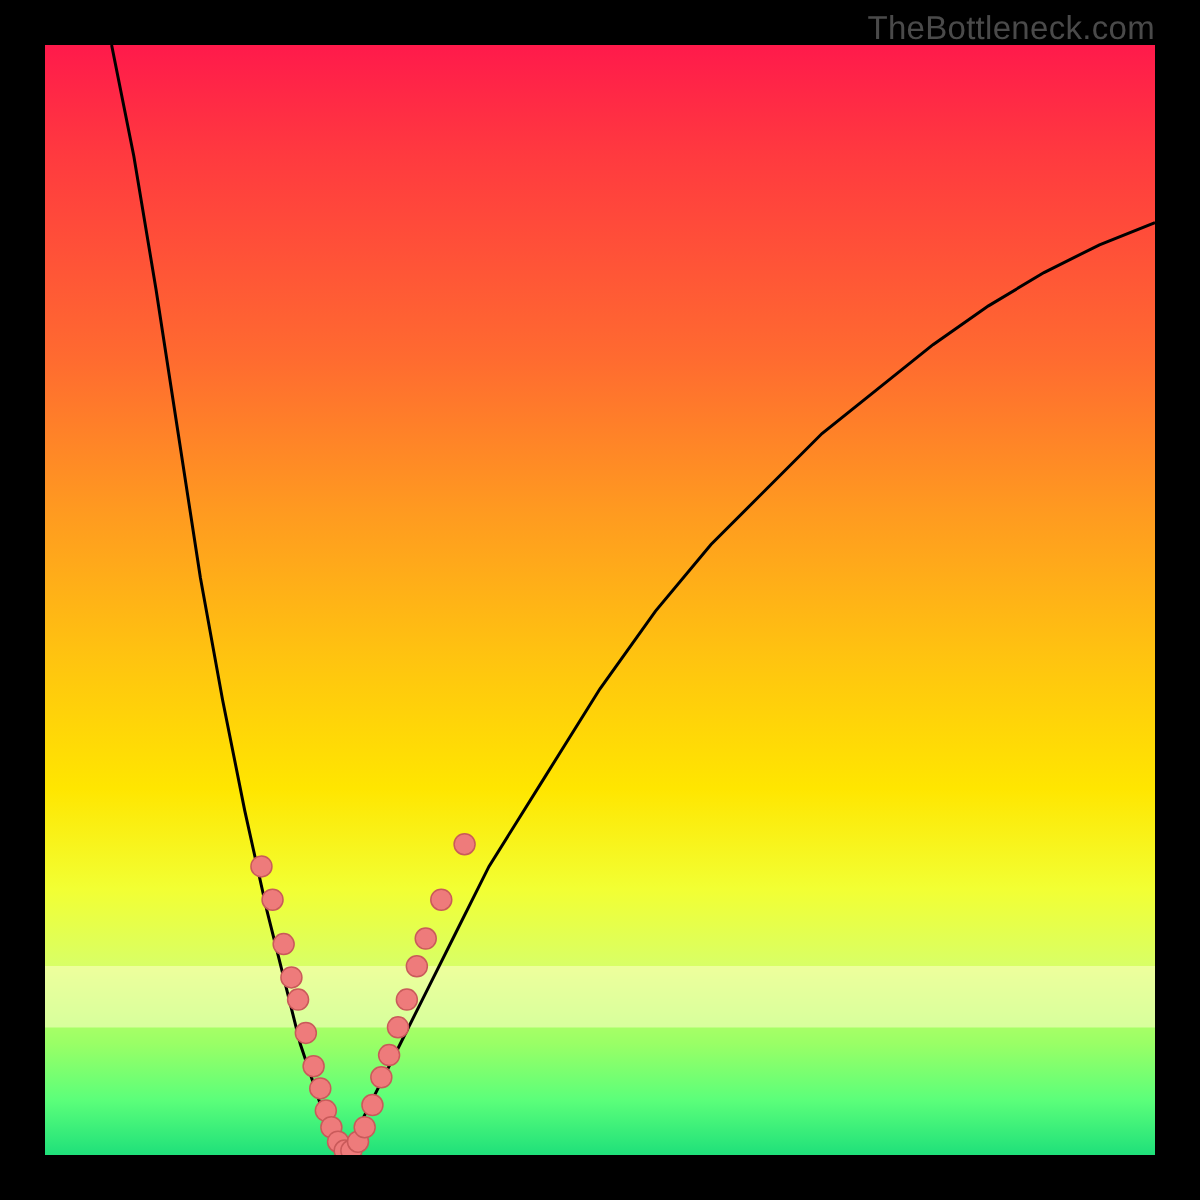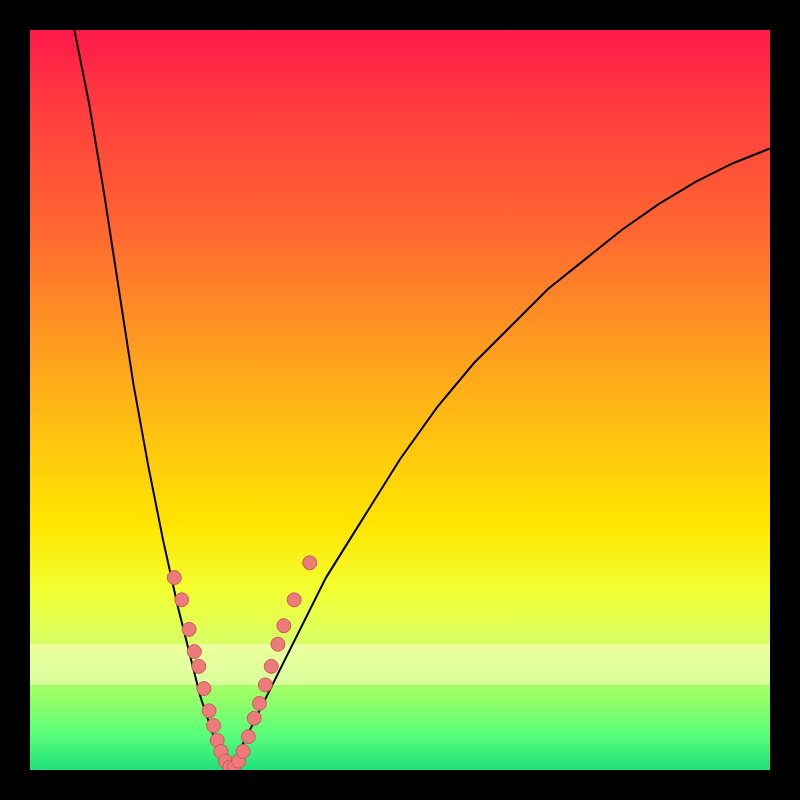--- a/index.html
+++ b/index.html
@@ -97,14 +97,15 @@
           <circle cx="235.32" cy="654.90" r="7" fill="#ee7b7b" stroke="#c95a5a" stroke-width="1"></circle>
           <circle cx="241.24" cy="636.40" r="7" fill="#ee7b7b" stroke="#c95a5a" stroke-width="1"></circle>
           <circle cx="247.90" cy="614.20" r="7" fill="#ee7b7b" stroke="#c95a5a" stroke-width="1"></circle>
           <circle cx="253.82" cy="595.70" r="7" fill="#ee7b7b" stroke="#c95a5a" stroke-width="1"></circle>
           <circle cx="264.18" cy="569.80" r="7" fill="#ee7b7b" stroke="#c95a5a" stroke-width="1"></circle>
           <circle cx="279.72" cy="532.80" r="7" fill="#ee7b7b" stroke="#c95a5a" stroke-width="1"></circle>
         </g>
     </svg>
   </div>
 
+  <div class="watermark">TheBottleneck.com</div>
 
 </div>
 
 </body></html>

